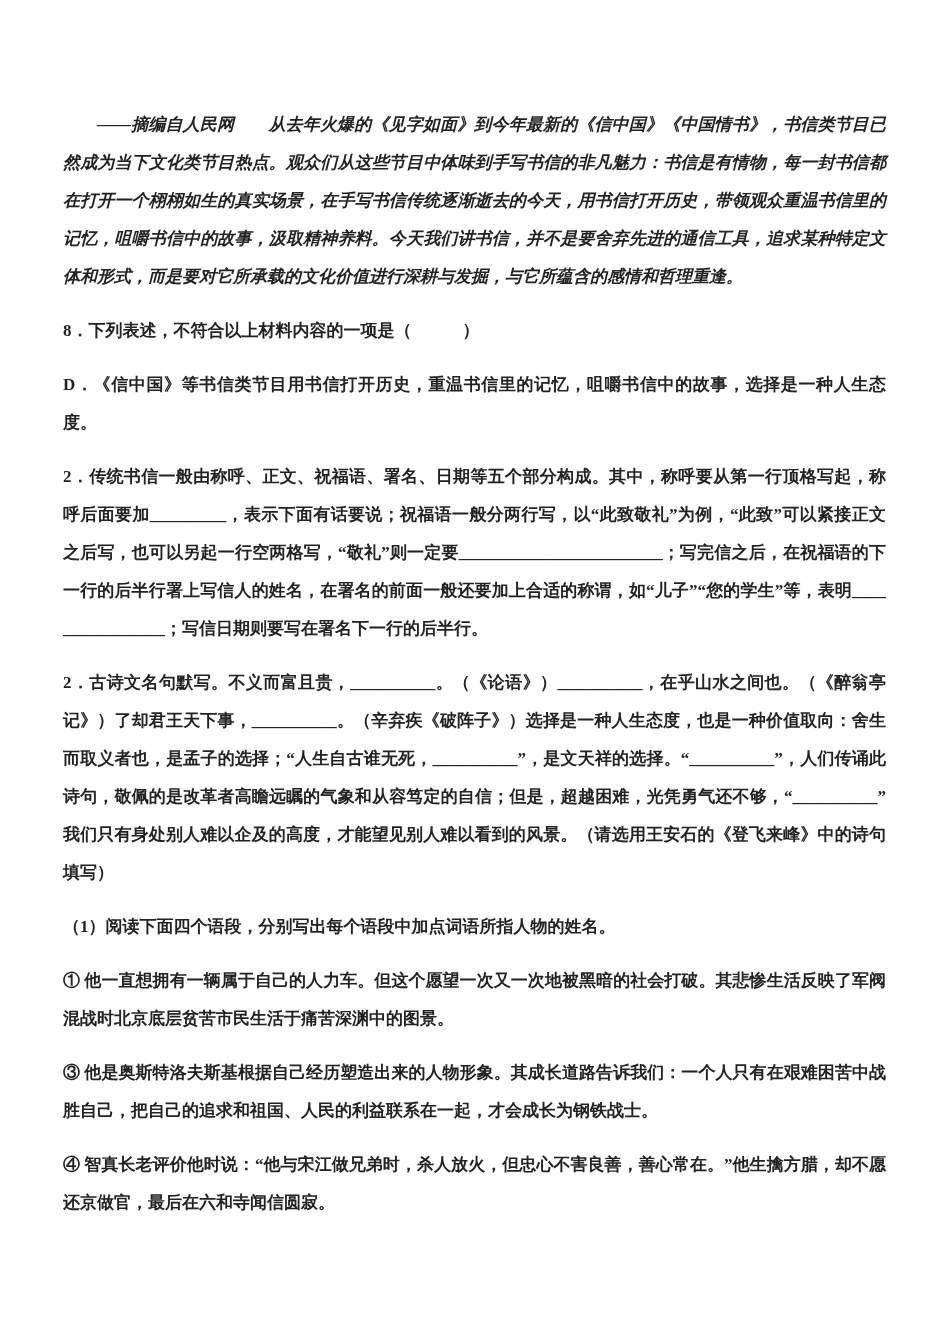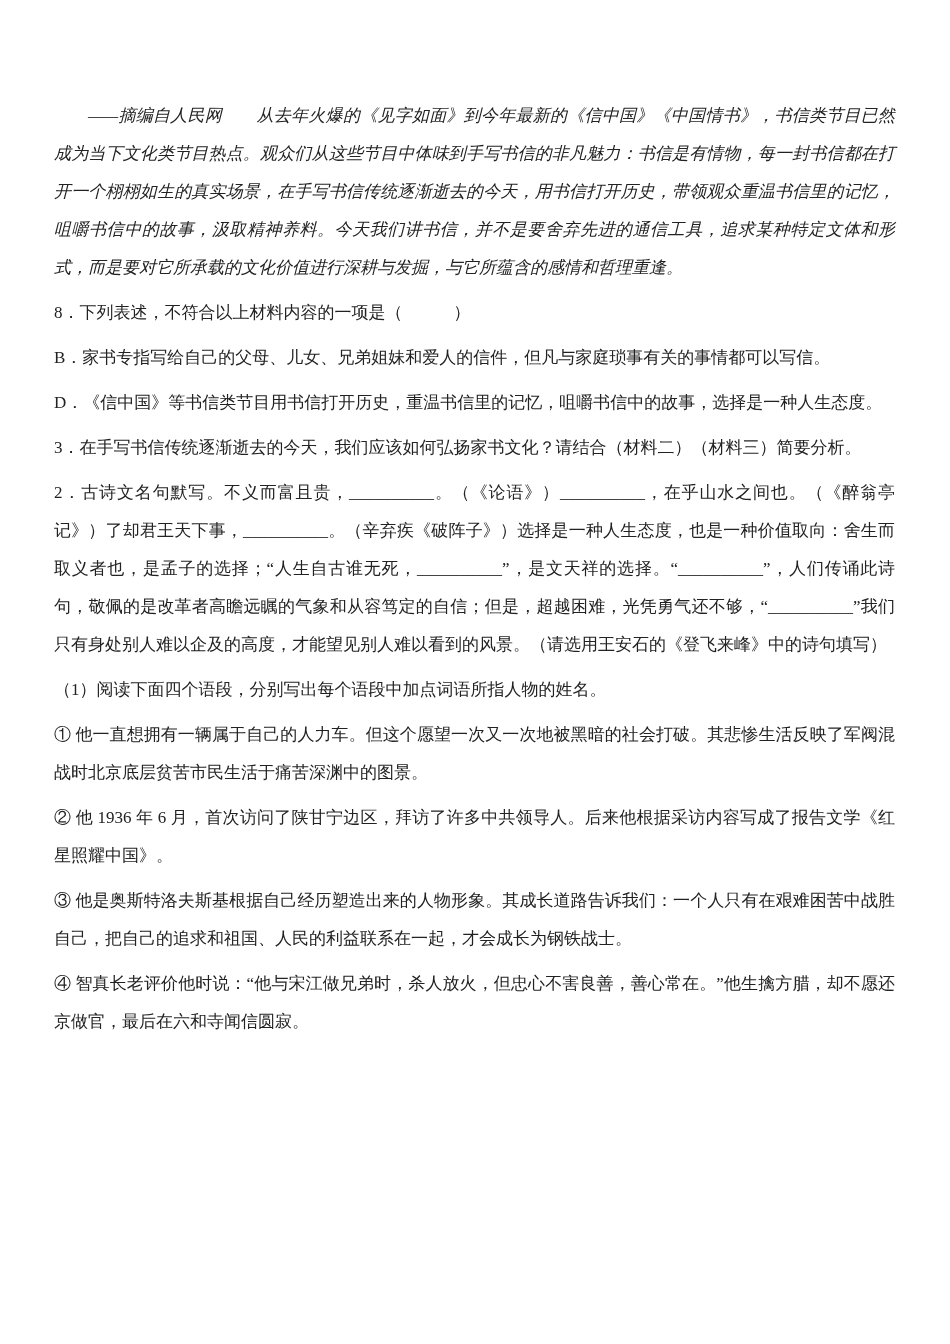--- a/index.html
+++ b/index.html
@@ -13,32 +13,30 @@
     width: 950px;
     min-height: 1344px;
     background: #ffffff;
     padding: 90px 48px 40px 47px;
     color: #222222;
     font-size: 17px;
     line-height: 38px;
     text-align: justify;
     word-break: break-all;
   }
-  .page p { margin: 7px; }
+  .page p { margin: 16px; font-weight: bold; }
   .indent { text-indent: 2em; }
   .kai { font-style: italic; }
 </style>
 </head>
 <body>
 
 <div class="page">
   <p class="indent kai">——摘编自人民网　　从去年火爆的《见字如面》到今年最新的《信中国》《中国情书》，书信类节目已然成为当下文化类节目热点。观众们从这些节目中体味到手写书信的非凡魅力：书信是有情物，每一封书信都在打开一个栩栩如生的真实场景，在手写书信传统逐渐逝去的今天，用书信打开历史，带领观众重温书信里的记忆，咀嚼书信中的故事，汲取精神养料。今天我们讲书信，并不是要舍弃先进的通信工具，追求某种特定文体和形式，而是要对它所承载的文化价值进行深耕与发掘，与它所蕴含的感情和哲理重逢。</p>
   <p>8．下列表述，不符合以上材料内容的一项是（　　　）</p>
-  <p>B．家书专指写给自己的父母、儿女、兄弟姐妹和爱人的信件，但凡与家庭琐事有关的事情都可以写信。</p>
   <p>D．《信中国》等书信类节目用书信打开历史，重温书信里的记忆，咀嚼书信中的故事，选择是一种人生态度。</p>
-  <p>3．在手写书信传统逐渐逝去的今天，我们应该如何弘扬家书文化？请结合（材料二）（材料三）简要分析。</p>
+  <p>2．传统书信一般由称呼、正文、祝福语、署名、日期等五个部分构成。其中，称呼要从第一行顶格写起，称呼后面要加_________，表示下面有话要说；祝福语一般分两行写，以“此致敬礼”为例，“此致”可以紧接正文之后写，也可以另起一行空两格写，“敬礼”则一定要________________________；写完信之后，在祝福语的下一行的后半行署上写信人的姓名，在署名的前面一般还要加上合适的称谓，如“儿子”“您的学生”等，表明________________；写信日期则要写在署名下一行的后半行。</p>
   <p>2．古诗文名句默写。不义而富且贵，__________。（《论语》）__________，在乎山水之间也。（《醉翁亭记》）了却君王天下事，__________。（辛弃疾《破阵子》）选择是一种人生态度，也是一种价值取向：舍生而取义者也，是孟子的选择；“人生自古谁无死，__________”，是文天祥的选择。“__________”，人们传诵此诗句，敬佩的是改革者高瞻远瞩的气象和从容笃定的自信；但是，超越困难，光凭勇气还不够，“__________”我们只有身处别人难以企及的高度，才能望见别人难以看到的风景。（请选用王安石的《登飞来峰》中的诗句填写）</p>
   <p>（1）阅读下面四个语段，分别写出每个语段中加点词语所指人物的姓名。</p>
   <p>① 他一直想拥有一辆属于自己的人力车。但这个愿望一次又一次地被黑暗的社会打破。其悲惨生活反映了军阀混战时北京底层贫苦市民生活于痛苦深渊中的图景。</p>
-  <p>② 他 1936 年 6 月，首次访问了陕甘宁边区，拜访了许多中共领导人。后来他根据采访内容写成了报告文学《红星照耀中国》。</p>
   <p>③ 他是奥斯特洛夫斯基根据自己经历塑造出来的人物形象。其成长道路告诉我们：一个人只有在艰难困苦中战胜自己，把自己的追求和祖国、人民的利益联系在一起，才会成长为钢铁战士。</p>
   <p>④ 智真长老评价他时说：“他与宋江做兄弟时，杀人放火，但忠心不害良善，善心常在。”他生擒方腊，却不愿还京做官，最后在六和寺闻信圆寂。</p>
 </div>
 
 </body></html>

